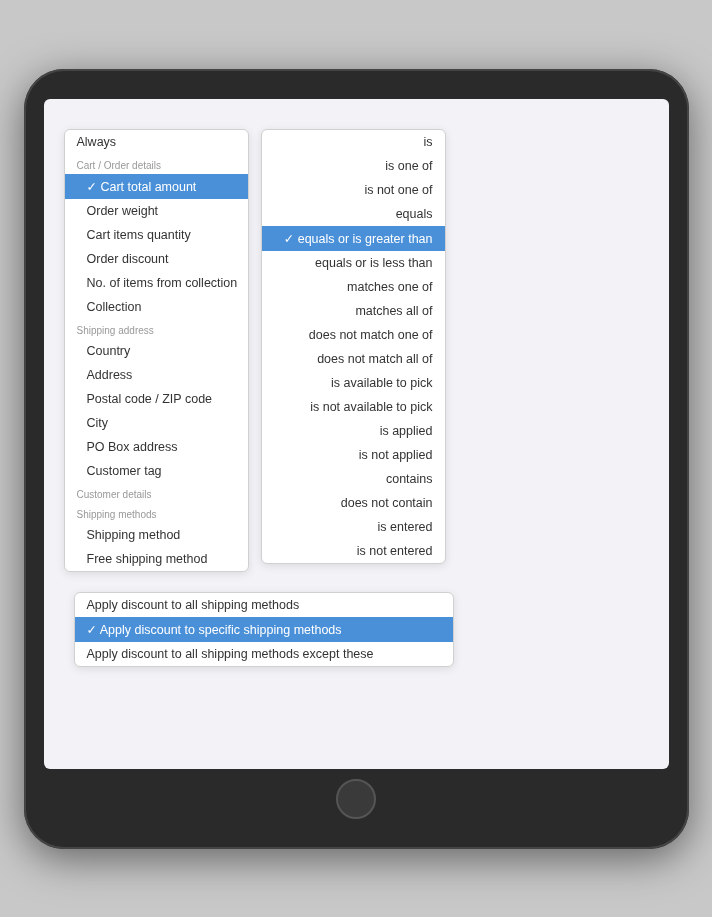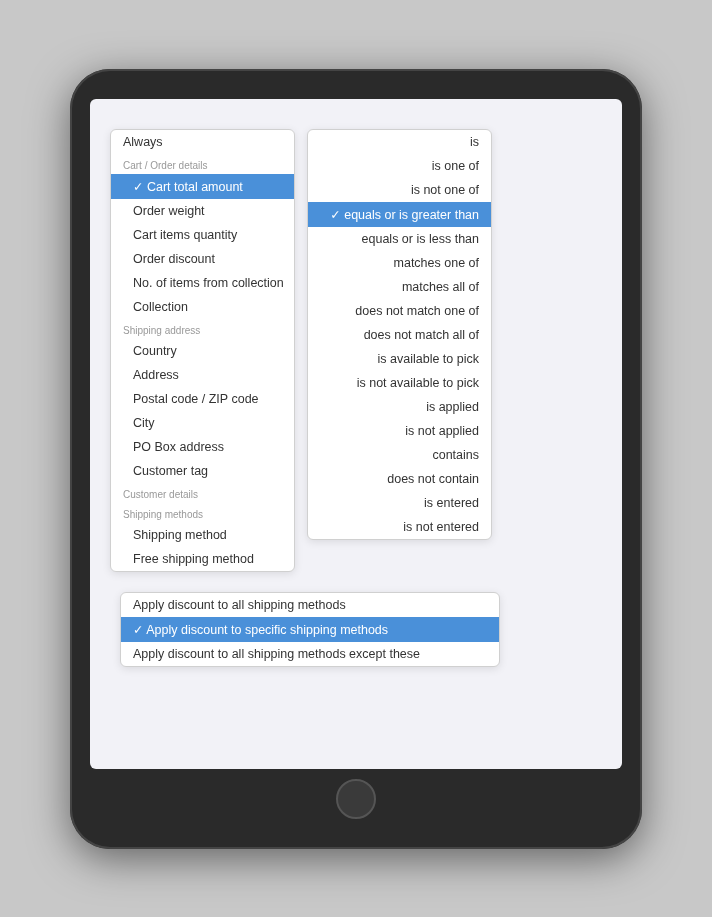--- a/index.html
+++ b/index.html
@@ -8,21 +8,21 @@
       width: 712px;
       height: 917px;
       background: #c8c8c8;
       display: flex;
       align-items: center;
       justify-content: center;
       font-family: -apple-system, BlinkMacSystemFont, 'Helvetica Neue', sans-serif;
     }
 
     .tablet-frame {
-      width: 572px;
+      width: 665px;
       height: 780px;
       background: #2a2a2a;
       border-radius: 40px;
       padding: 30px 20px;
       display: flex;
       flex-direction: column;
       align-items: center;
       box-shadow: 0 10px 40px rgba(0,0,0,0.5), inset 0 0 0 2px #444;
       position: relative;
     }
@@ -147,20 +147,21 @@
             <div class="list-item group-header">Customer details</div>
             <div class="list-item group-header">Shipping methods</div>
             <div class="list-item indented">Shipping method</div>
             <div class="list-item indented">Free shipping method</div>
           </div>
 
         <div class="dropdown-list right">
         <div class="list-item">is</div>
             <div class="list-item">is one of</div>
             <div class="list-item">is not one of</div>
+            <div class="list-item">equals</div>
             <div class="list-item selected">equals or is greater than</div>
             <div class="list-item">equals or is less than</div>
             <div class="list-item">matches one of</div>
             <div class="list-item">matches all of</div>
             <div class="list-item">does not match one of</div>
             <div class="list-item">does not match all of</div>
             <div class="list-item">is available to pick</div>
             <div class="list-item">is not available to pick</div>
             <div class="list-item">is applied</div>
             <div class="list-item">is not applied</div>

